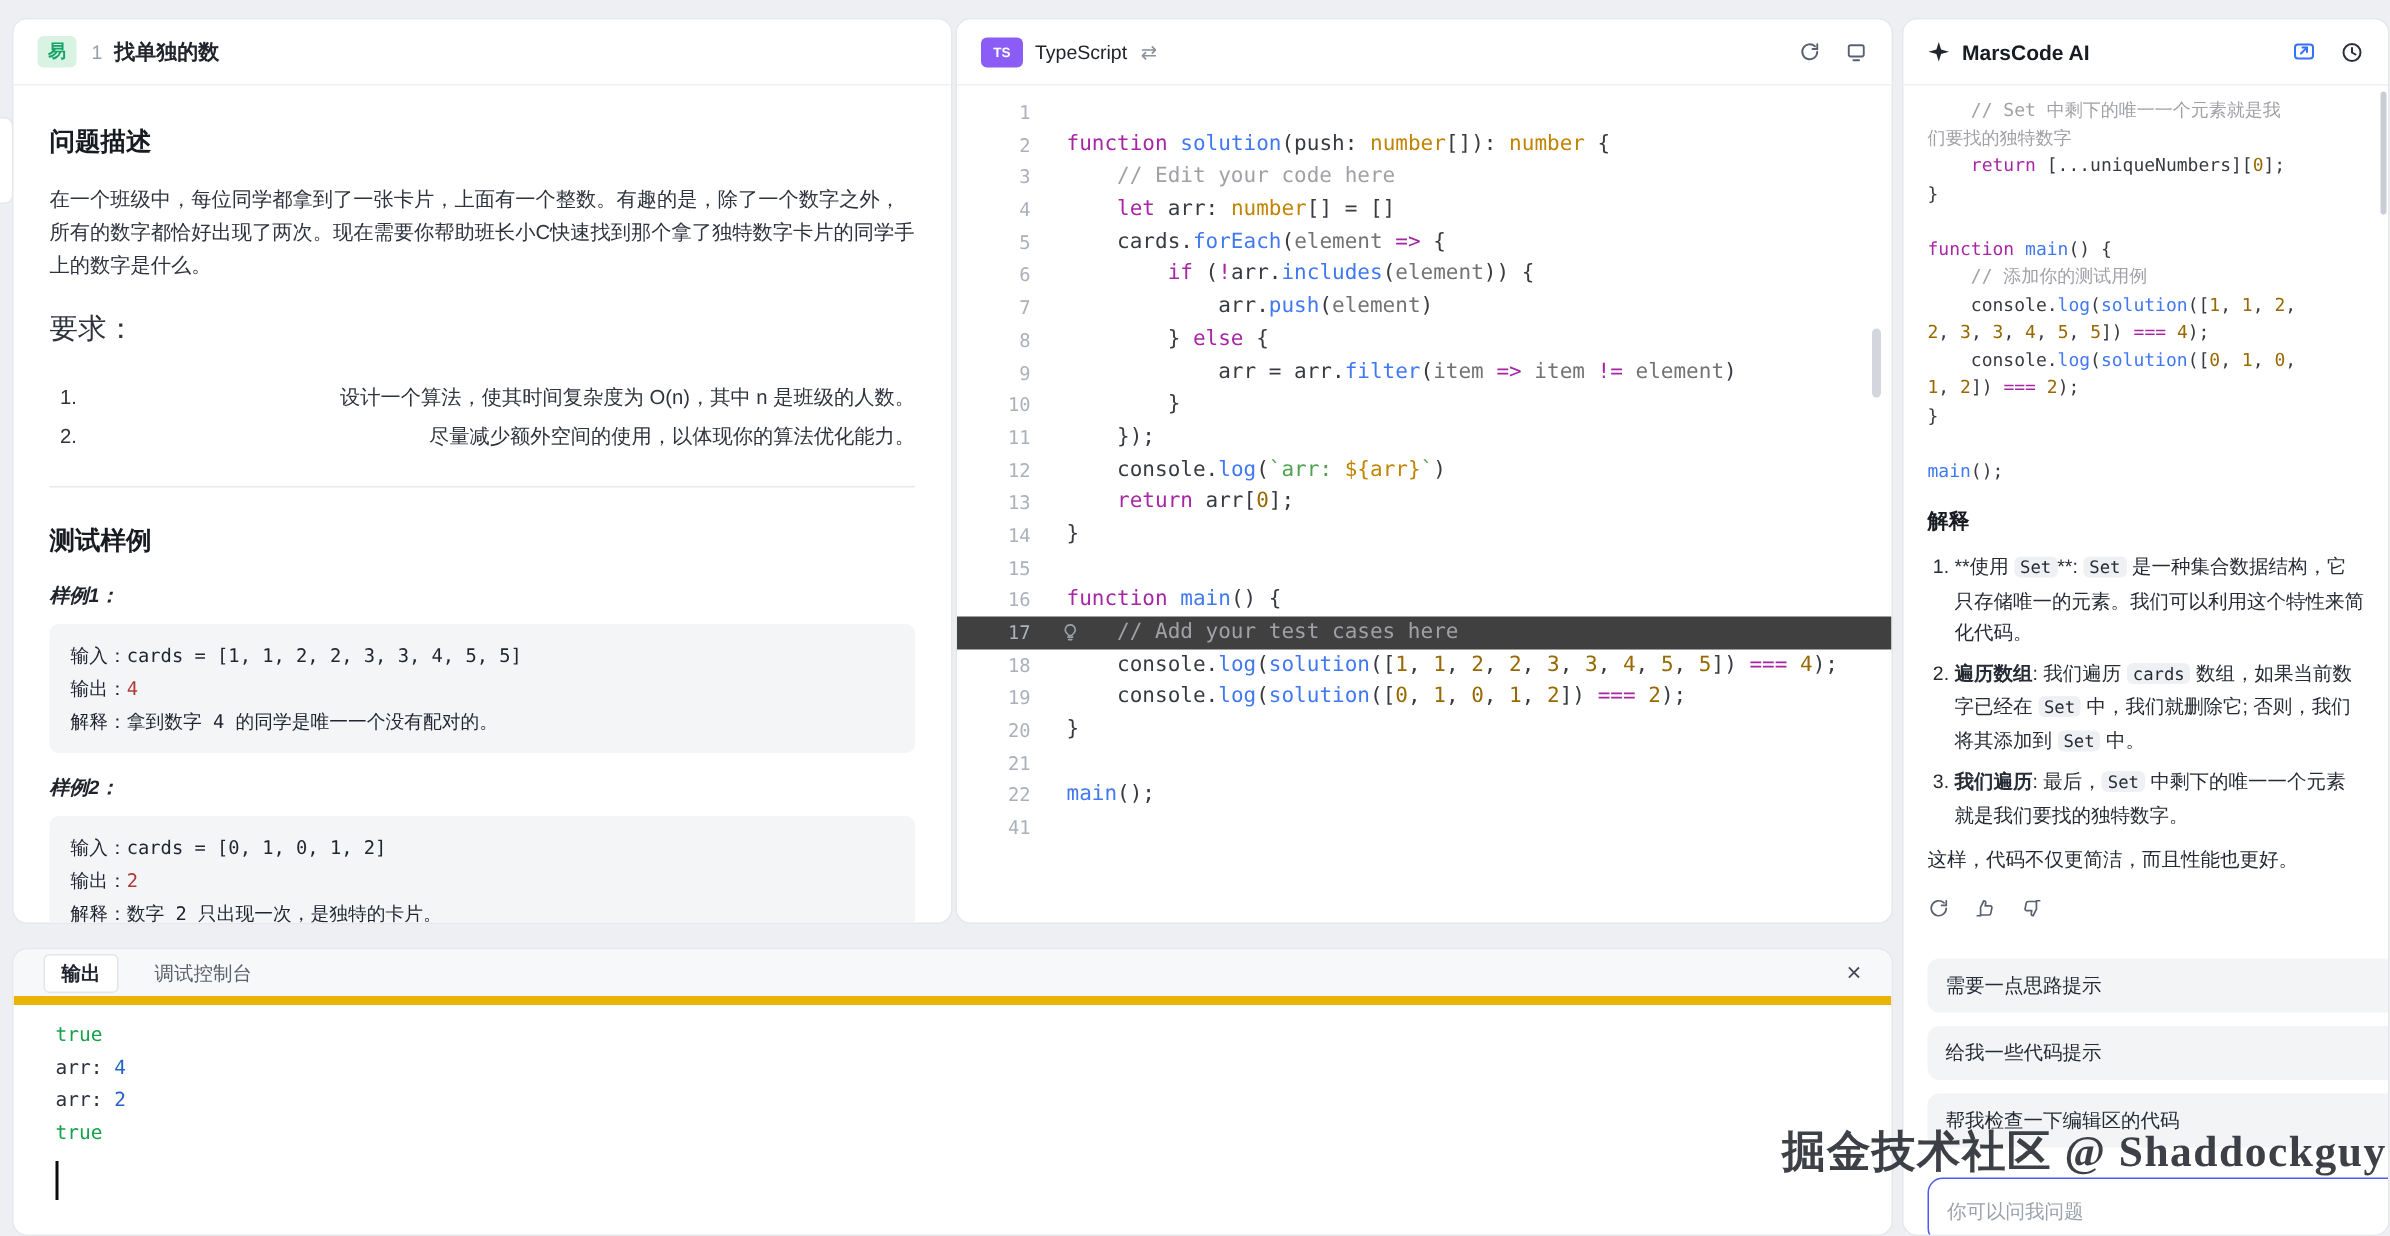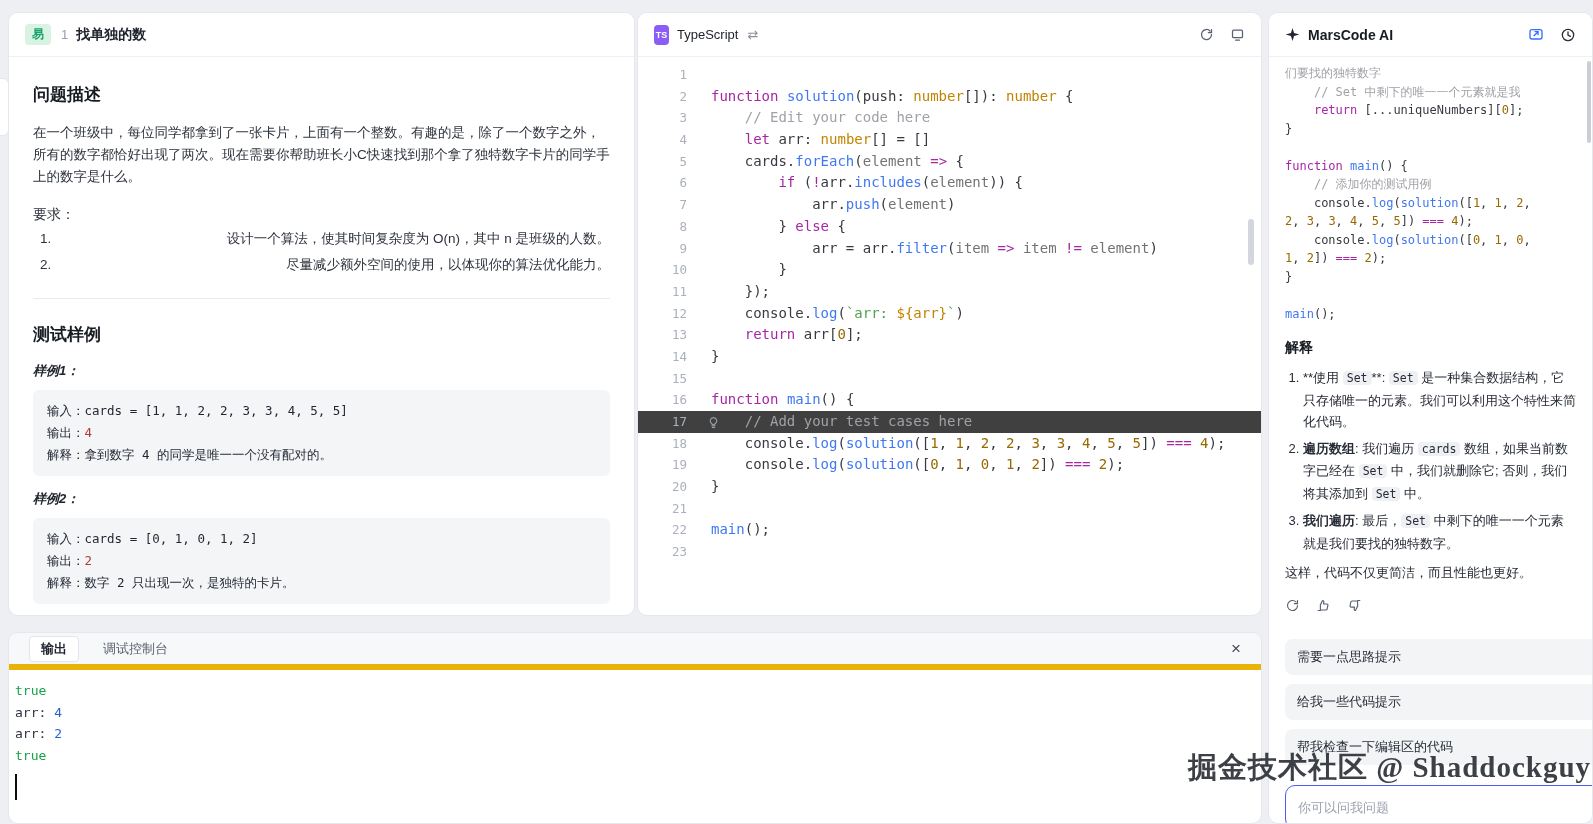--- a/index.html
+++ b/index.html
@@ -17,50 +17,50 @@
 .header-spacer{flex:1;}
 .icon-btn{color:#586070;margin-left:16px;display:flex;align-items:center;cursor:pointer;}
 
 
 .diff-badge{background:#d9f3e3;color:#16a368;font-size:12px;padding:2px 7px;border-radius:4px;font-weight:600;}
 .prob-index{color:#98a0aa;font-size:13px;margin:0 8px 0 10px;}
 .prob-title{color:#20242c;font-size:14px;font-weight:700;text-align:right;}
 .prob-body{padding:20px 24px;height:559px;overflow:hidden;}
 .prob-body h2{font-size:17px;color:#171b22;margin:6px 0 16px;}
 .desc{font-size:13.5px;line-height:22px;color:#2e333d;margin-bottom:18px;}
-.req-label{font-size:14px;color:#2e333d;margin-bottom:2px;}
+.req-label{font-size:19px;color:#2e333d;margin-bottom:20px;}
 .req-list{margin:0 0 4px 22px;text-align:right;}
 .req-item{font-size:13.5px;line-height:26px;color:#2e333d;}
 .divider{border:none;border-top:1px solid #e7e9ed;margin:20px 0 24px;}
 .sample-label{font-size:13px;font-weight:700;font-style:italic;color:#20242c;margin:14px 0 10px;}
 .sample-block{background:#f4f5f7;border-radius:6px;padding:10px 14px;margin-bottom:12px;}
 .sample-line{font-family:"DejaVu Sans Mono",monospace;font-size:12.5px;line-height:22px;color:#1f2430;white-space:pre-wrap;}
 .sample-output{color:#b03a37;}
 
 
-.ts-chip{width:15px;height:20px;border-radius:4px;background:#8b5cf6;color:#fff;font-size:9px;font-weight:700;
+.ts-chip{width:28px;height:20px;border-radius:4px;background:#8b5cf6;color:#fff;font-size:9px;font-weight:700;
   display:flex;align-items:center;justify-content:center;margin-right:8px;}
 .editor-lang{font-size:13px;color:#20242c;}
 .swap-icon{color:#8b919c;font-size:13px;margin-left:9px;}
 .editor-body{padding-top:7px;font-family:"DejaVu Sans Mono",monospace;font-size:14px;}
 .code-row{display:flex;height:21.7px;line-height:21.7px;}
 .code-row.hl{background:#404040;}
 .ln{flex:0 0 64px;text-align:right;padding-right:15px;color:#aab1bb;font-size:12.5px;}
 .ct{white-space:pre;position:relative;padding-left:9px;flex:1;}
 .bulb{position:absolute;left:5px;top:3px;}
 .tk-pl{color:#383a42}.tk-kw{color:#a626a4}.tk-fn{color:#4078f2}.tk-ty{color:#c18401}
 .tk-nu{color:#986801}.tk-st{color:#50a14f}.tk-cm{color:#a0a1a7}.tk-op{color:#a626a4}.tk-pr{color:#737373}
 .editor-scrollbar{position:absolute;right:7px;top:206px;width:6px;height:46px;border-radius:3px;background:#d3d7dd;}
 
 
 .console-header{height:37px;background:#f7f8fa;border-bottom:6px solid #eab308;display:flex;align-items:center;padding:0 20px;border-radius:10px 10px 0 0;}
 .console-tab{font-size:13px;color:#5b626e;margin-right:26px;cursor:pointer;}
 .console-tab.active{background:#fff;border:1px solid #e3e5e9;border-radius:4px;padding:3px 11px;color:#1f2430;font-weight:700;margin-right:24px;}
 .console-close{margin-left:auto;color:#454c58;font-size:17px;line-height:1;cursor:pointer;}
-.console-body{padding:10px 6px;font-family:"DejaVu Sans Mono",monospace;font-size:13px;}
+.console-body{padding:10px 28px;font-family:"DejaVu Sans Mono",monospace;font-size:13px;}
 .console-line{line-height:21.5px;}
 .cl-bool{color:#18a14b;}
 .cl-label{color:#2c3340;}
 .cl-num{color:#2563c7;}
 .caret{width:2px;height:26px;background:#0b0c0e;margin-top:8px;animation:blink 1s steps(1) infinite;}
 @keyframes blink{50%{opacity:0}}
 
 
 .ai-title{font-size:14px;font-weight:700;color:#171b22;margin-left:8px;}
 .ai-scroll{position:absolute;top:45px;left:0;right:0;height:581px;overflow:hidden;padding:6px 16px 0;}
@@ -232,21 +232,21 @@
         </div>
         <div class="code-row">
           <span class="ln">21</span>
           <span class="ct"></span>
         </div>
         <div class="code-row">
           <span class="ln">22</span>
           <span class="ct"><span class="tk-fn">main</span><span class="tk-pl">();</span></span>
         </div>
         <div class="code-row">
-          <span class="ln">23</span>
+          <span class="ln">41</span>
           <span class="ct"></span>
         </div>
       </div>
     <div class="editor-scrollbar"></div>
   </section>
 
   <section class="panel panel-console">
     <header class="console-header">
       <span id="console-tabs" style="display:flex;align-items:center;">
           <span class="console-tab active">输出</span>
@@ -284,22 +284,22 @@
       <span class="icon-btn" style="color:#2a2f38;">
         <svg width="16" height="16" viewBox="0 0 24 24" fill="none" stroke="currentColor" stroke-width="2" stroke-linecap="round">
             <circle cx="12" cy="12" r="8.5"></circle>
             <path d="M12 7.5V12l3.5 2"></path>
           </svg>
       </span>
     </header>
 
     <div class="ai-scroll">
       <div id="ai-code">
+          <div class="ai-code-row"><span class="tk-cm">    // Set 中剩下的唯一一个元素就是我</span></div>
           <div class="ai-code-row"><span class="tk-cm">们要找的独特数字</span></div>
-          <div class="ai-code-row"><span class="tk-cm">    // Set 中剩下的唯一一个元素就是我</span></div>
           <div class="ai-code-row"><span class="tk-pl">    </span><span class="tk-kw">return</span><span class="tk-pl"> [...uniqueNumbers][</span><span class="tk-nu">0</span><span class="tk-pl">];</span></div>
           <div class="ai-code-row"><span class="tk-pl">}</span></div>
           <div class="ai-code-row">&nbsp;</div>
           <div class="ai-code-row"><span class="tk-kw">function</span><span class="tk-pl"> </span><span class="tk-fn">main</span><span class="tk-pl">() {</span></div>
           <div class="ai-code-row"><span class="tk-cm">    // 添加你的测试用例</span></div>
           <div class="ai-code-row"><span class="tk-pl">    console.</span><span class="tk-fn">log</span><span class="tk-pl">(</span><span class="tk-fn">solution</span><span class="tk-pl">([</span><span class="tk-nu">1</span><span class="tk-pl">, </span><span class="tk-nu">1</span><span class="tk-pl">, </span><span class="tk-nu">2</span><span class="tk-pl">,</span></div>
           <div class="ai-code-row"><span class="tk-nu">2</span><span class="tk-pl">, </span><span class="tk-nu">3</span><span class="tk-pl">, </span><span class="tk-nu">3</span><span class="tk-pl">, </span><span class="tk-nu">4</span><span class="tk-pl">, </span><span class="tk-nu">5</span><span class="tk-pl">, </span><span class="tk-nu">5</span><span class="tk-pl">]) </span><span class="tk-op">===</span><span class="tk-pl"> </span><span class="tk-nu">4</span><span class="tk-pl">);</span></div>
           <div class="ai-code-row"><span class="tk-pl">    console.</span><span class="tk-fn">log</span><span class="tk-pl">(</span><span class="tk-fn">solution</span><span class="tk-pl">([</span><span class="tk-nu">0</span><span class="tk-pl">, </span><span class="tk-nu">1</span><span class="tk-pl">, </span><span class="tk-nu">0</span><span class="tk-pl">,</span></div>
           <div class="ai-code-row"><span class="tk-nu">1</span><span class="tk-pl">, </span><span class="tk-nu">2</span><span class="tk-pl">]) </span><span class="tk-op">===</span><span class="tk-pl"> </span><span class="tk-nu">2</span><span class="tk-pl">);</span></div>
           <div class="ai-code-row"><span class="tk-pl">}</span></div>

